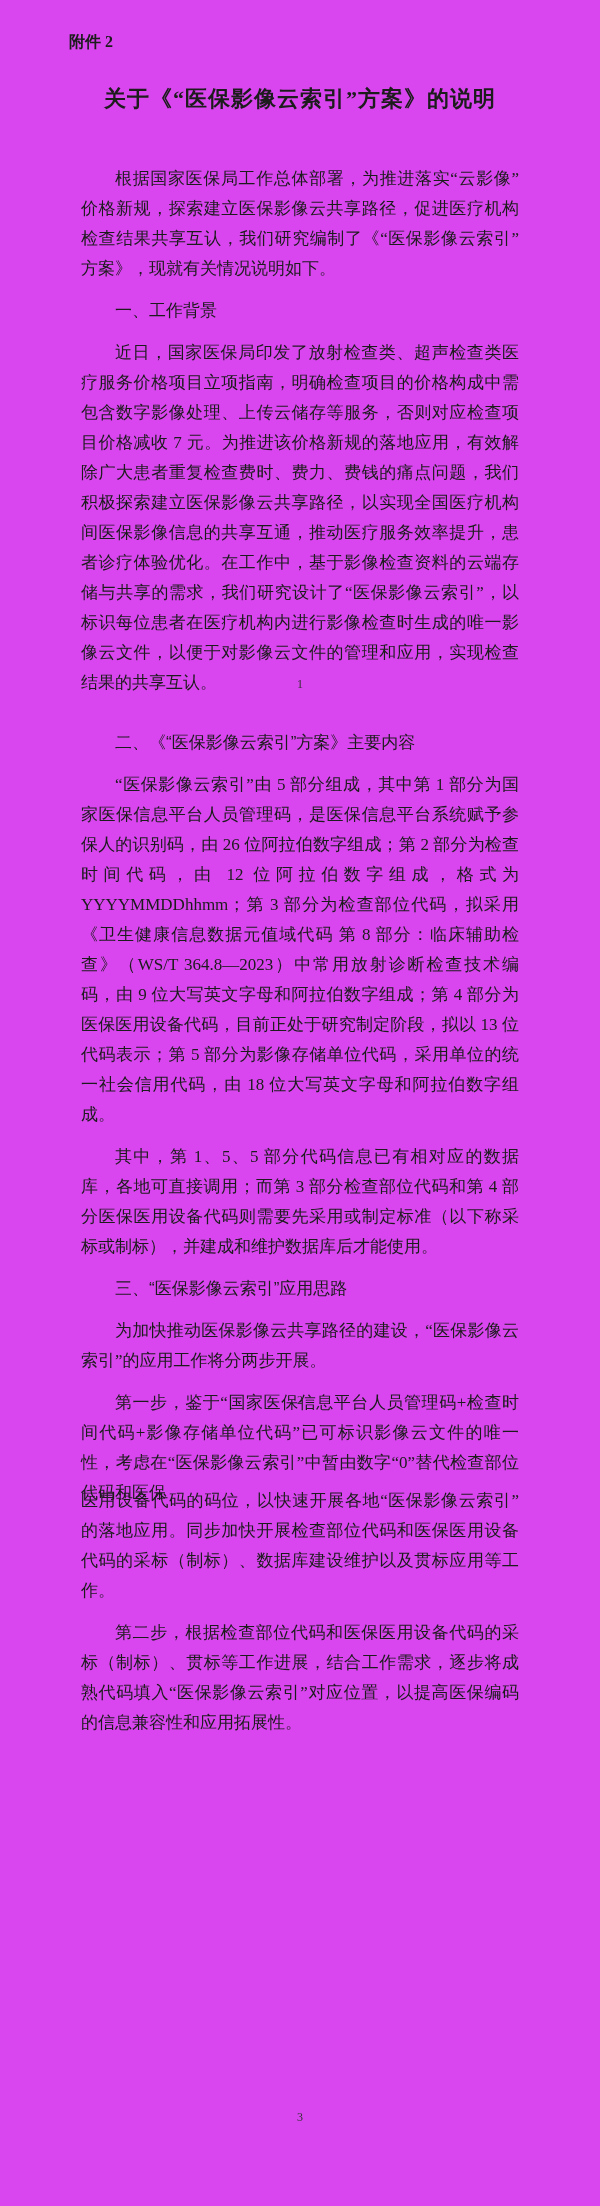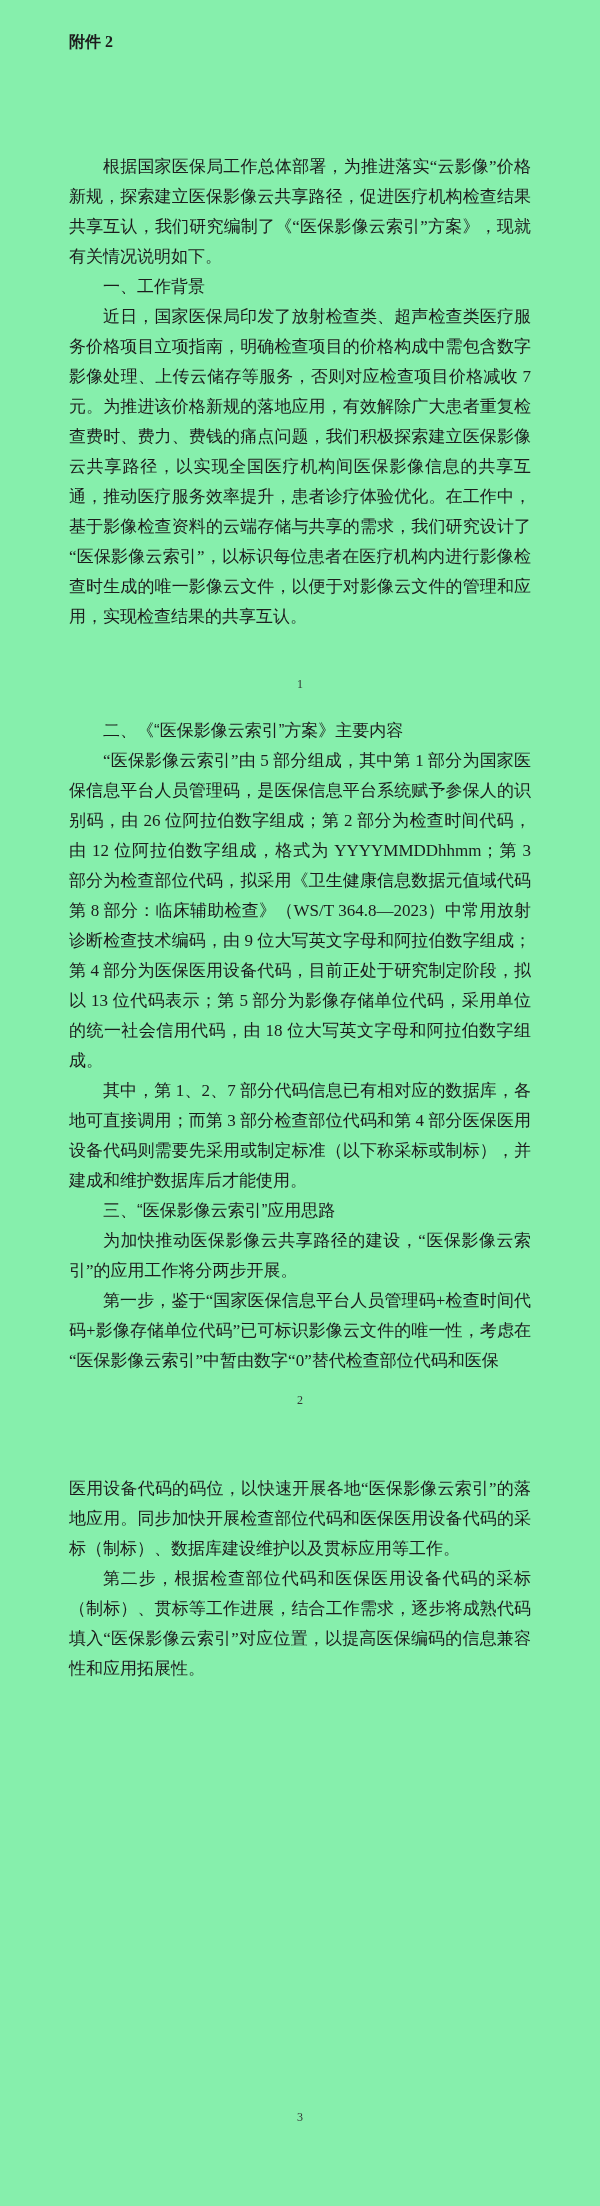--- a/index.html
+++ b/index.html
@@ -1,21 +1,21 @@
 <!DOCTYPE html>
 <html lang="zh"><head>
 <meta charset="utf-8">
 <style>
   html, body { margin: 0; padding: 0; background: #ffffff; }
   .canvas {
     position: relative;
     width: 600px;
     height: 2206px;
     margin: 0 auto;
-    background: #86efac;
+    background: #d946ef;
     color: #1c1c1c;
     font-family: "Liberation Serif", serif;
     overflow: hidden;
   }
   .annex-label {
     position: absolute;
     left: 69px;
     top: 32px;
     font-size: 16px;
     font-weight: bold;
@@ -33,21 +33,21 @@
   .body-block {
     position: absolute;
     left: 69px;
     width: 462px;
     font-size: 17px;
     line-height: 30px;
     text-align: justify;
     text-justify: inter-ideograph;
   }
   .body-block p {
-    margin: 0;
+    margin: 12px;
     text-indent: 2em;
   }
   .body-block p.heading {
     font-family: "Liberation Sans", sans-serif;
     font-weight: normal;
   }
   .body-block p.cont {
     text-indent: 0;
   }
   .page-number {
@@ -66,33 +66,34 @@
   #p2-num { top: 1392px; }
   #p3-num { top: 2109px; }
 </style>
 </head>
 <body>
 
 <div class="canvas">
 
   <div class="annex-label">附件 2</div>
 
+  <div class="doc-title">关于《“医保影像云索引”方案》的说明</div>
 
   <div class="body-block" id="p1-body">
     <p>根据国家医保局工作总体部署，为推进落实“云影像”价格新规，探索建立医保影像云共享路径，促进医疗机构检查结果共享互认，我们研究编制了《“医保影像云索引”方案》，现就有关情况说明如下。</p>
     <p class="heading">一、工作背景</p>
     <p>近日，国家医保局印发了放射检查类、超声检查类医疗服务价格项目立项指南，明确检查项目的价格构成中需包含数字影像处理、上传云储存等服务，否则对应检查项目价格减收 7 元。为推进该价格新规的落地应用，有效解除广大患者重复检查费时、费力、费钱的痛点问题，我们积极探索建立医保影像云共享路径，以实现全国医疗机构间医保影像信息的共享互通，推动医疗服务效率提升，患者诊疗体验优化。在工作中，基于影像检查资料的云端存储与共享的需求，我们研究设计了“医保影像云索引”，以标识每位患者在医疗机构内进行影像检查时生成的唯一影像云文件，以便于对影像云文件的管理和应用，实现检查结果的共享互认。</p>
   </div>
 
   <div class="page-number" id="p1-num">1</div>
 
   <div class="body-block" id="p2-body">
     <p class="heading">二、《“医保影像云索引”方案》主要内容</p>
     <p>“医保影像云索引”由 5 部分组成，其中第 1 部分为国家医保信息平台人员管理码，是医保信息平台系统赋予参保人的识别码，由 26 位阿拉伯数字组成；第 2 部分为检查时间代码，由 12 位阿拉伯数字组成，格式为 YYYYMMDDhhmm；第 3 部分为检查部位代码，拟采用《卫生健康信息数据元值域代码 第 8 部分：临床辅助检查》（WS/T 364.8—2023）中常用放射诊断检查技术编码，由 9 位大写英文字母和阿拉伯数字组成；第 4 部分为医保医用设备代码，目前正处于研究制定阶段，拟以 13 位代码表示；第 5 部分为影像存储单位代码，采用单位的统一社会信用代码，由 18 位大写英文字母和阿拉伯数字组成。</p>
-    <p>其中，第 1、2、7 部分代码信息已有相对应的数据库，各地可直接调用；而第 3 部分检查部位代码和第 4 部分医保医用设备代码则需要先采用或制定标准（以下称采标或制标），并建成和维护数据库后才能使用。</p>
+    <p>其中，第 1、5、5 部分代码信息已有相对应的数据库，各地可直接调用；而第 3 部分检查部位代码和第 4 部分医保医用设备代码则需要先采用或制定标准（以下称采标或制标），并建成和维护数据库后才能使用。</p>
     <p class="heading">三、“医保影像云索引”应用思路</p>
     <p>为加快推动医保影像云共享路径的建设，“医保影像云索引”的应用工作将分两步开展。</p>
     <p>第一步，鉴于“国家医保信息平台人员管理码+检查时间代码+影像存储单位代码”已可标识影像云文件的唯一性，考虑在“医保影像云索引”中暂由数字“0”替代检查部位代码和医保</p>
   </div>
 
   <div class="page-number" id="p2-num">2</div>
 
   <div class="body-block" id="p3-body">
     <p class="cont">医用设备代码的码位，以快速开展各地“医保影像云索引”的落地应用。同步加快开展检查部位代码和医保医用设备代码的采标（制标）、数据库建设维护以及贯标应用等工作。</p>
     <p>第二步，根据检查部位代码和医保医用设备代码的采标（制标）、贯标等工作进展，结合工作需求，逐步将成熟代码填入“医保影像云索引”对应位置，以提高医保编码的信息兼容性和应用拓展性。</p>

